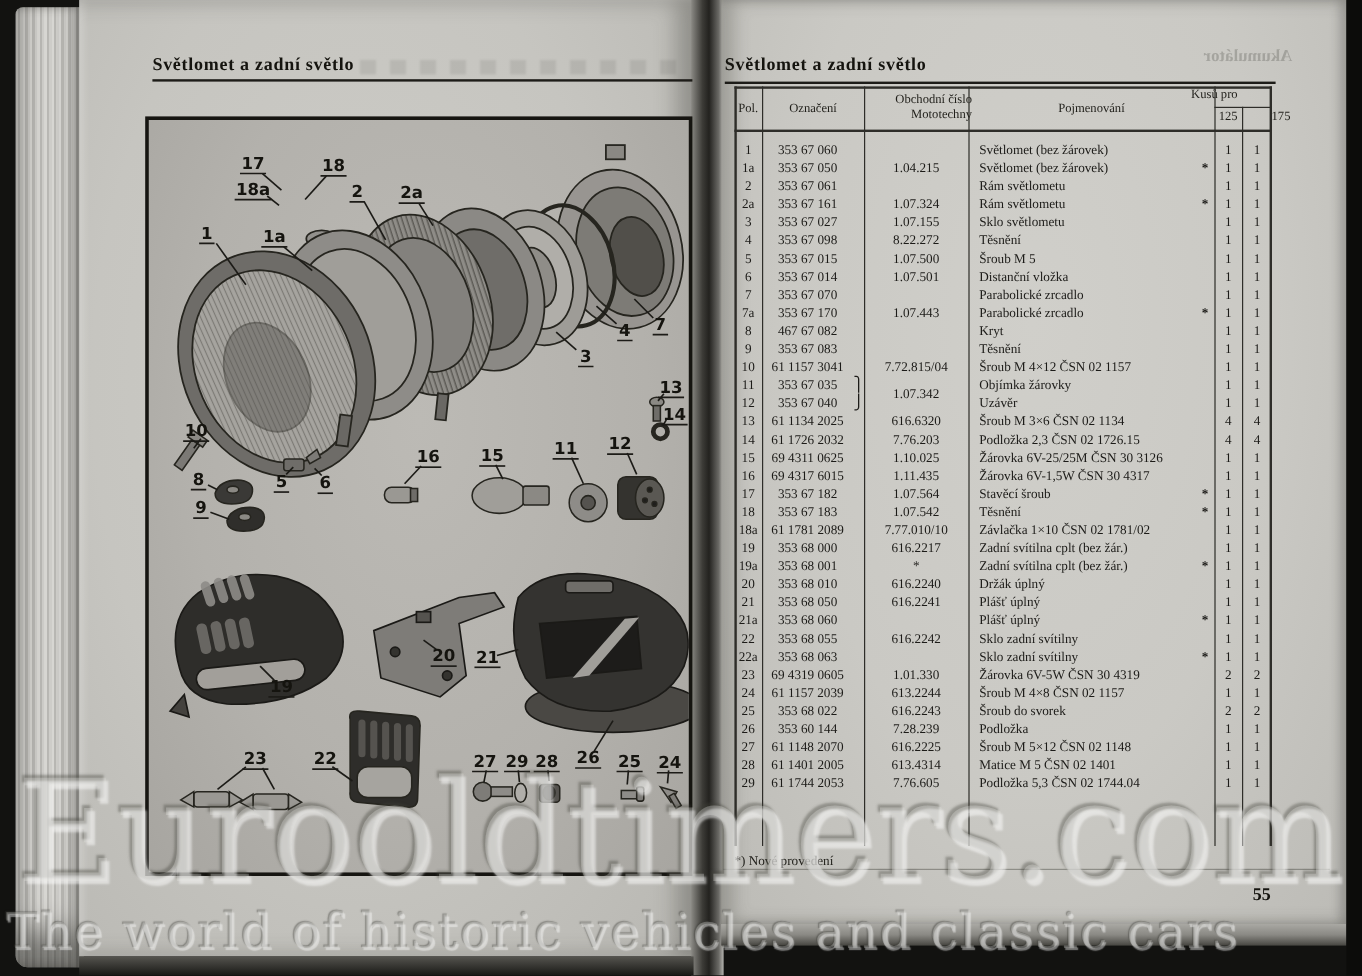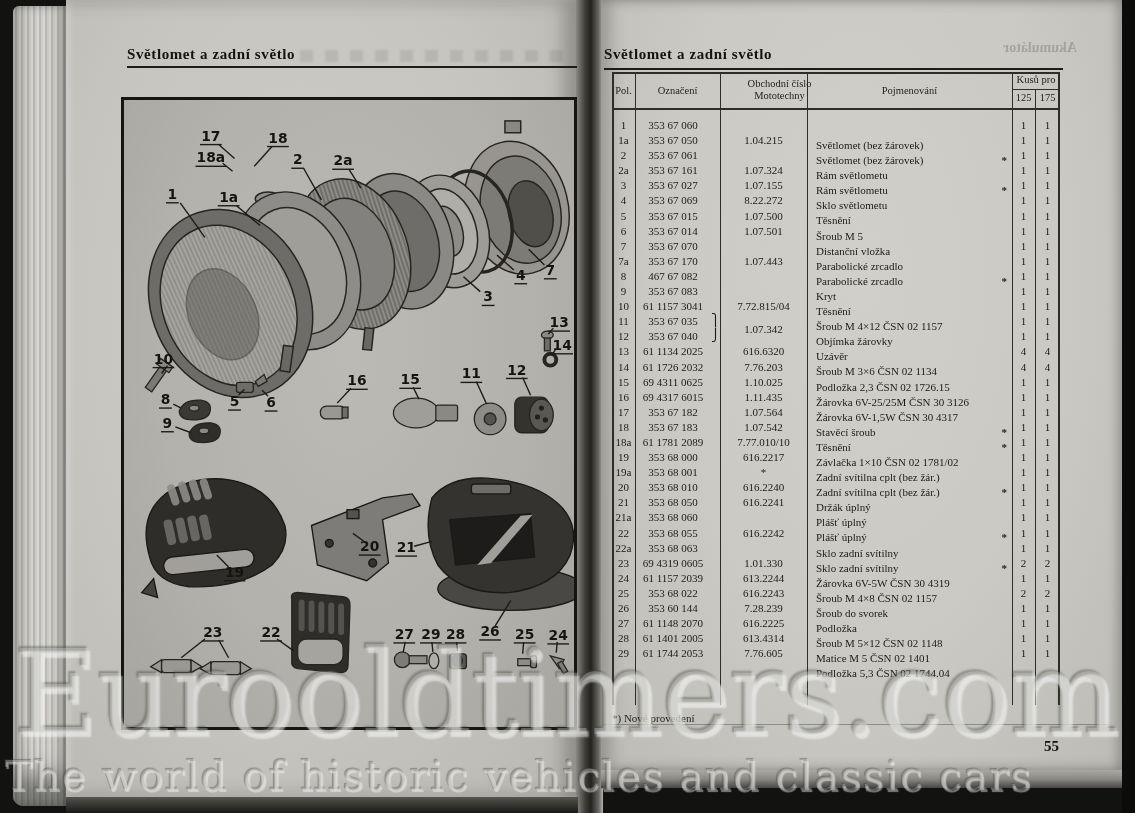--- a/index.html
+++ b/index.html
@@ -68,32 +68,32 @@
   .tline{position:absolute;background:#2e2d29;}
   .t-top{left:0;top:0;width:448px;height:2px;}
   .t-headrule{left:0;top:36px;width:448px;height:1.6px;}
   .t-kusumid{left:400px;top:17px;width:48px;height:1.3px;}
   .vl{position:absolute;width:1.4px;background:#2e2d29;top:0;height:633px;}
   .vl0{left:0;width:2px;} .vl1{left:23px;} .vl2{left:108px;} .vl3{left:195px;}
   .vl4{left:400px;} .vl5{left:423px;top:17px;height:616px;} .vl6{left:446px;width:2px;}
   .th{position:absolute;text-align:center;font-size:10.5px;color:#201f1a;}
   .th-pol{left:0;top:13px;width:23px;}
   .th-ozn{left:23px;top:13px;width:85px;}
-  .th-cis{left:124px;top:6px;width:87px;line-height:12px;}
+  .th-cis{left:111px;top:6px;width:87px;line-height:12px;text-align:right;}
   .th-naz{left:195px;top:13px;width:205px;}
-  .th-kusu{left:400px;top:2px;width:48px;}
+  .th-kusu{left:376px;top:2px;width:48px;}
   .th-125{left:400px;top:20px;width:23px;}
-  .th-175{left:423px;top:20px;width:25px;}
+  .th-175{left:423px;top:20px;width:25px;padding-left:20px;}
   .tbody{position:absolute;left:0;top:38px;width:448px;padding-top:8px;}
   .trow{display:flex;height:15.1px;line-height:15.1px;white-space:nowrap;}
   .td{overflow:visible;}
   .c-pol{width:23px;text-align:center;}
   .c-ozn{width:85px;text-align:center;padding-right:9px;box-sizing:border-box;position:relative;}
   .c-cis{width:87px;text-align:center;position:relative;}
-  .c-naz{width:205px;padding-left:9px;box-sizing:border-box;position:relative;margin-top:20px;}
+  .c-naz{width:205px;padding-left:9px;box-sizing:border-box;position:relative;}
   .c-a{width:23px;text-align:center;}
   .c-b{width:25px;text-align:center;}
   .star{position:absolute;right:5px;top:0;font-weight:bold;}
   .brace{position:absolute;right:0px;top:-1px;font-family:"DejaVu Sans",sans-serif;font-size:12px;}
   .span2{display:inline-block;transform:translateY(7.5px);}
   .rp-footnote{position:absolute;left:612px;top:712px;font-size:11px;color:#23221d;}
   .rp-bottomrule{position:absolute;left:603px;top:724px;width:505px;height:1px;background:rgba(70,70,64,.45);}
   .rp-pagenum{position:absolute;left:1044px;top:738px;font-size:15px;font-weight:bold;color:#15140f;}
   .rp-bleed{
     position:absolute;left:985px;top:40px;width:110px;font-size:14px;font-weight:bold;
@@ -437,21 +437,21 @@
       <div class="trow">
         <div class="td c-pol">3</div>
         <div class="td c-ozn">353 67 027</div>
         <div class="td c-cis"><span>1.07.155</span></div>
         <div class="td c-naz"><span>Sklo světlometu</span></div>
         <div class="td c-a">1</div>
         <div class="td c-b">1</div>
       </div>
       <div class="trow">
         <div class="td c-pol">4</div>
-        <div class="td c-ozn">353 67 069</div>
+        <div class="td c-ozn">353 67 098</div>
         <div class="td c-cis"><span>8.22.272</span></div>
         <div class="td c-naz"><span>Těsnění</span></div>
         <div class="td c-a">1</div>
         <div class="td c-b">1</div>
       </div>
       <div class="trow">
         <div class="td c-pol">5</div>
         <div class="td c-ozn">353 67 015</div>
         <div class="td c-cis"><span>1.07.500</span></div>
         <div class="td c-naz"><span>Šroub M 5</span></div>

